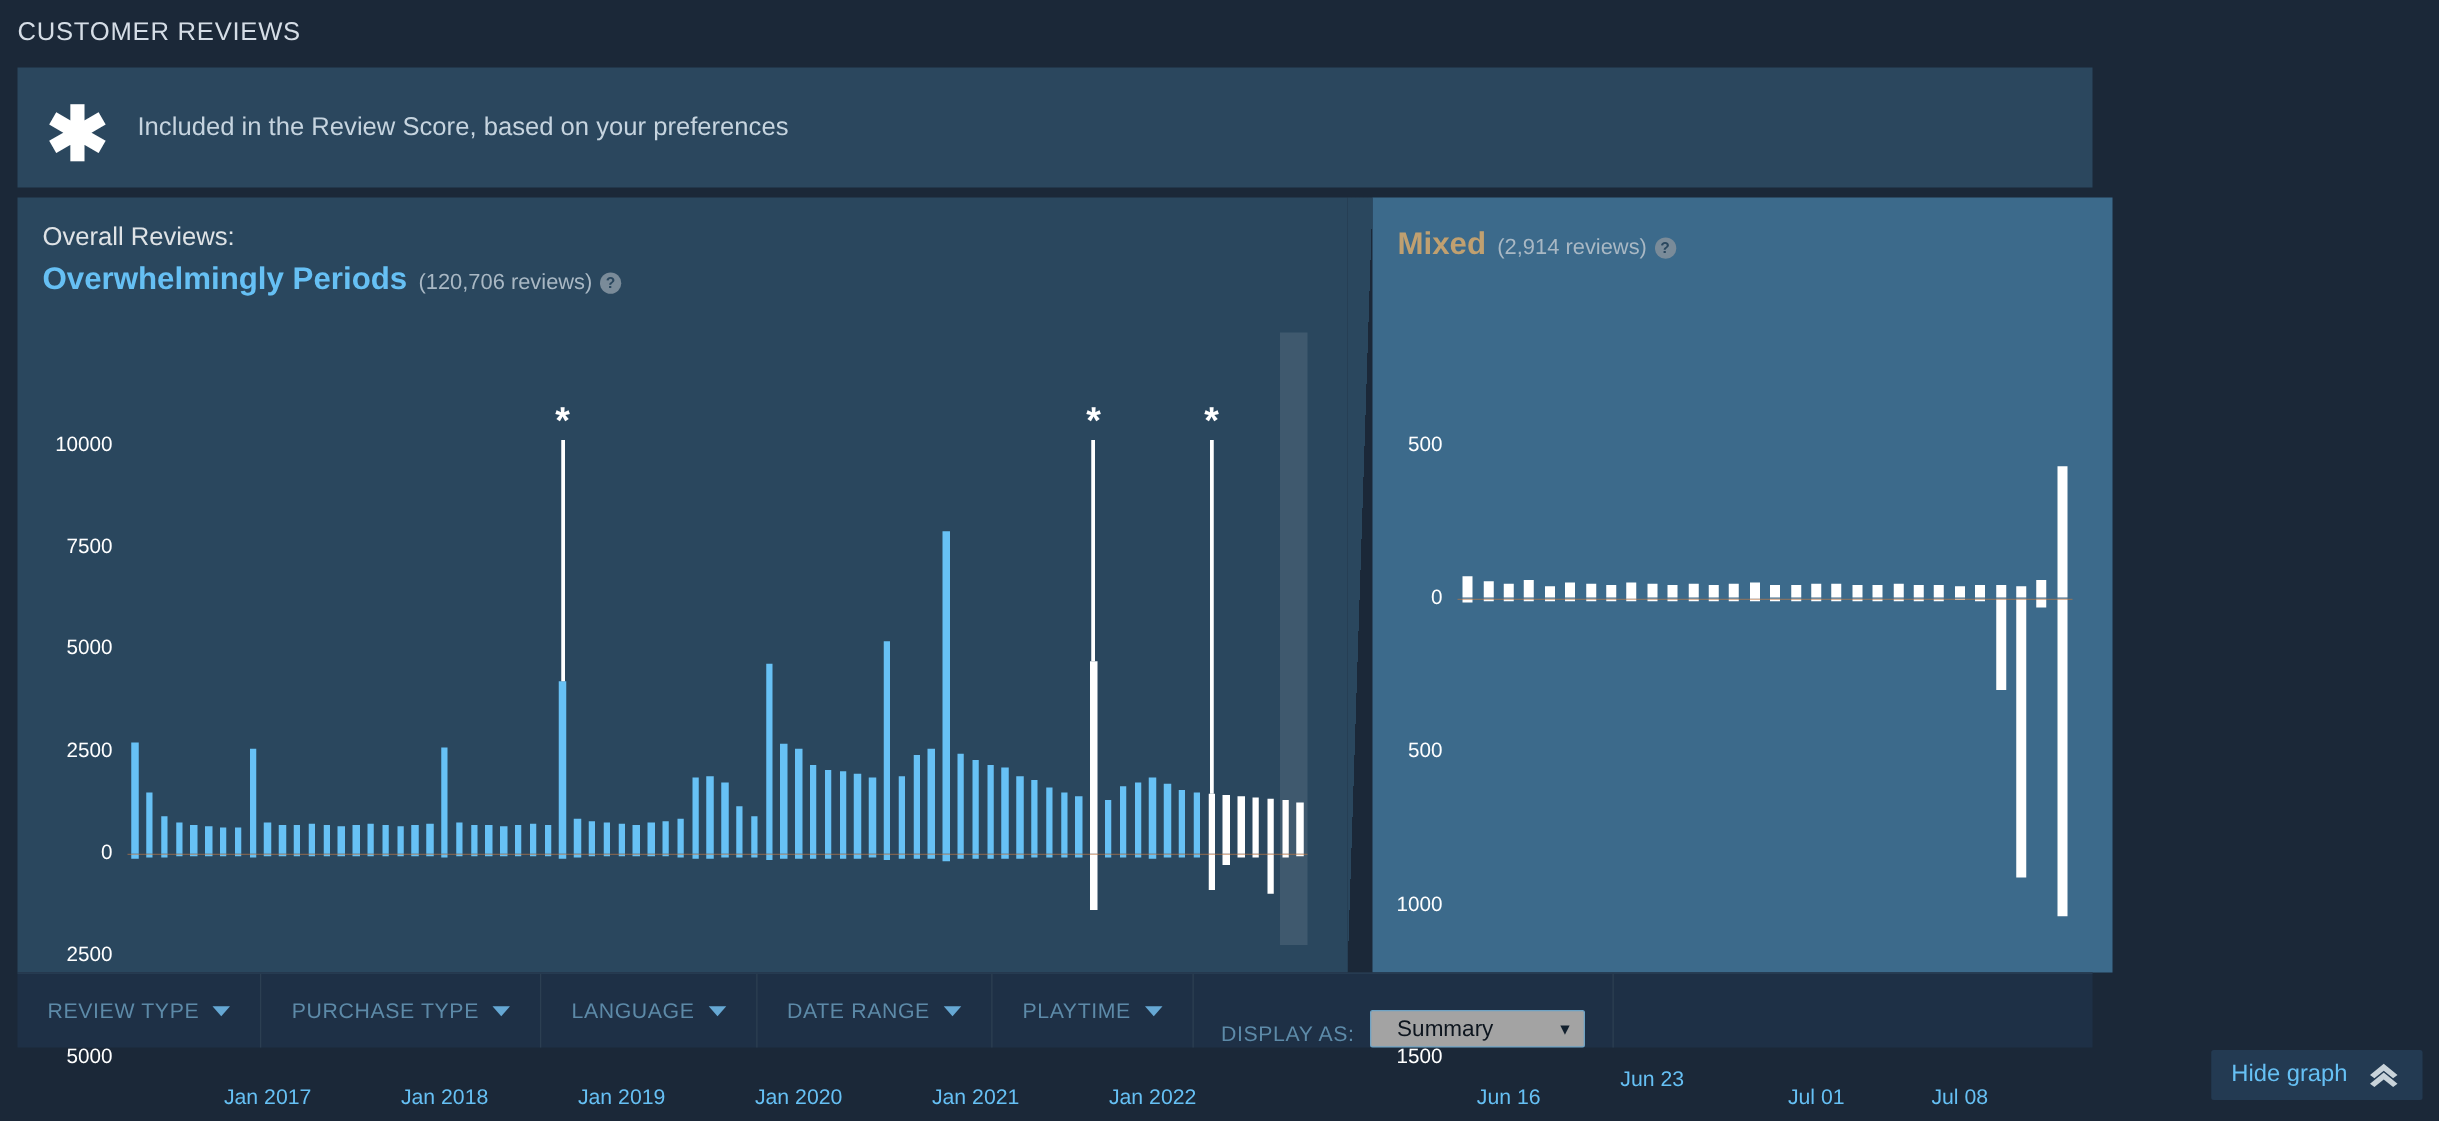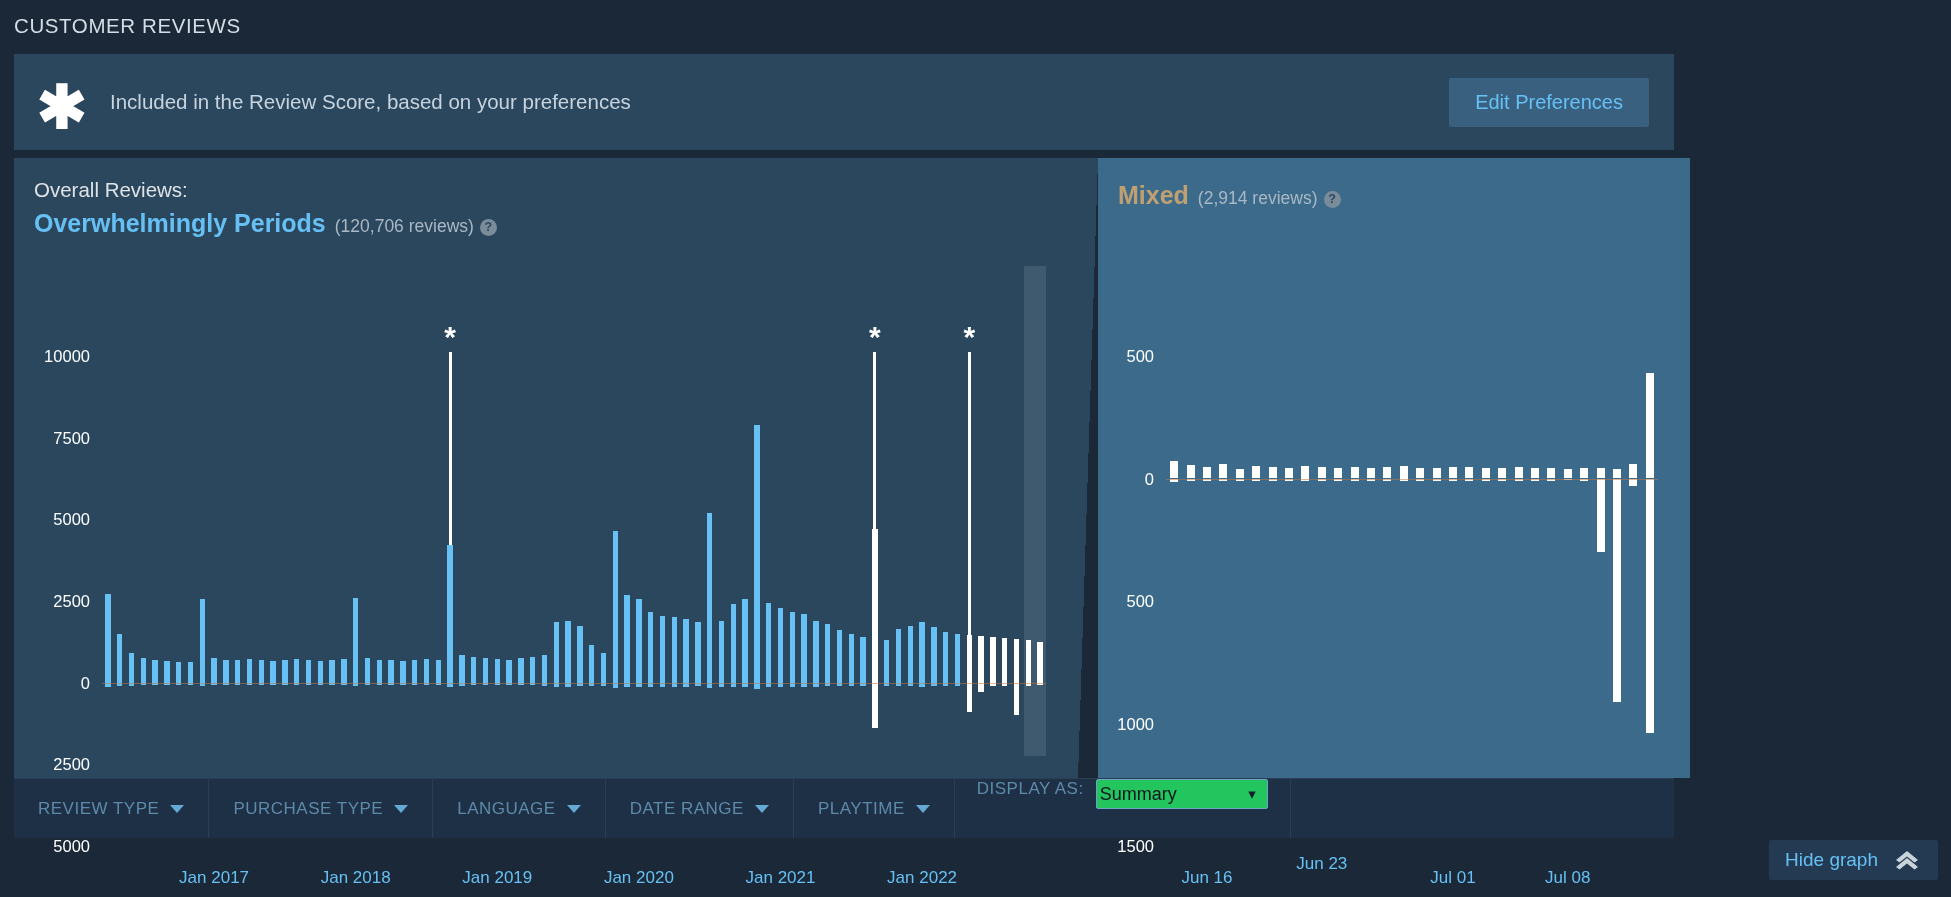--- a/index.html
+++ b/index.html
@@ -124,32 +124,32 @@
     padding: 0 24px;
     border-right: 1px solid #2c3f52;
     color: #5d8aa8; font-size: 17px; letter-spacing: 0.5px;
     text-transform: uppercase; cursor: pointer; white-space: nowrap;
   }
   .caret {
     width: 0; height: 0; border-left: 7px solid transparent;
     border-right: 7px solid transparent; border-top: 8px solid #66a8d4;
   }
   .display-as {
-    display: flex; align-items: flex-start; gap: 12px;
+    display: flex; align-items: flex-end; gap: 12px;
     padding: 0 22px; border-right: 1px solid #2c3f52;
   }
   .display-as-label {
     color: #5d8aa8; font-size: 17px; letter-spacing: 0.5px; text-transform: uppercase;
   }
   .select-summary {
     appearance: none; -webkit-appearance: none;
-    background: #22c55e; color: #0d151e;
+    background: #a3a3a3; color: #0d151e;
     border: 1px solid #6fa3c4; border-radius: 2px;
     font-family: "Liberation Sans", sans-serif; font-size: 18px;
-    padding: 4px 34px 4px 3px; cursor: pointer; min-width: 172px;
+    padding: 4px 34px 4px 21px; cursor: pointer; min-width: 172px;
   }
   .select-wrap { position: relative; display: inline-block; }
   .select-chev {
     position: absolute; right: 12px; top: 50%; transform: translateY(-50%);
     pointer-events: none; color: #12202e; font-size: 15px;
   }
 
   
   .btn-hide-graph {
     position: absolute; right: 13px; top: 840px;
@@ -165,21 +165,20 @@
 
 <div id="root">
 
   <div class="section-title">CUSTOMER REVIEWS</div>
 
   <div class="notice">
     <div class="notice-asterisk">✱</div>
     <div class="notice-text">
       <div class="notice-line2">Included in the Review Score, based on your preferences</div>
     </div>
-    <button class="btn-edit-prefs">Edit Preferences</button>
   </div>
 
   <div class="panels">
 
     <div class="panel-overall">
       <div class="panel-head">
         <div class="panel-head-label">Overall Reviews:</div>
         <div class="panel-score-row">
           <span class="panel-score score-positive">Overwhelmingly Periods</span>
           <span class="panel-count">(120,706 reviews)</span>

